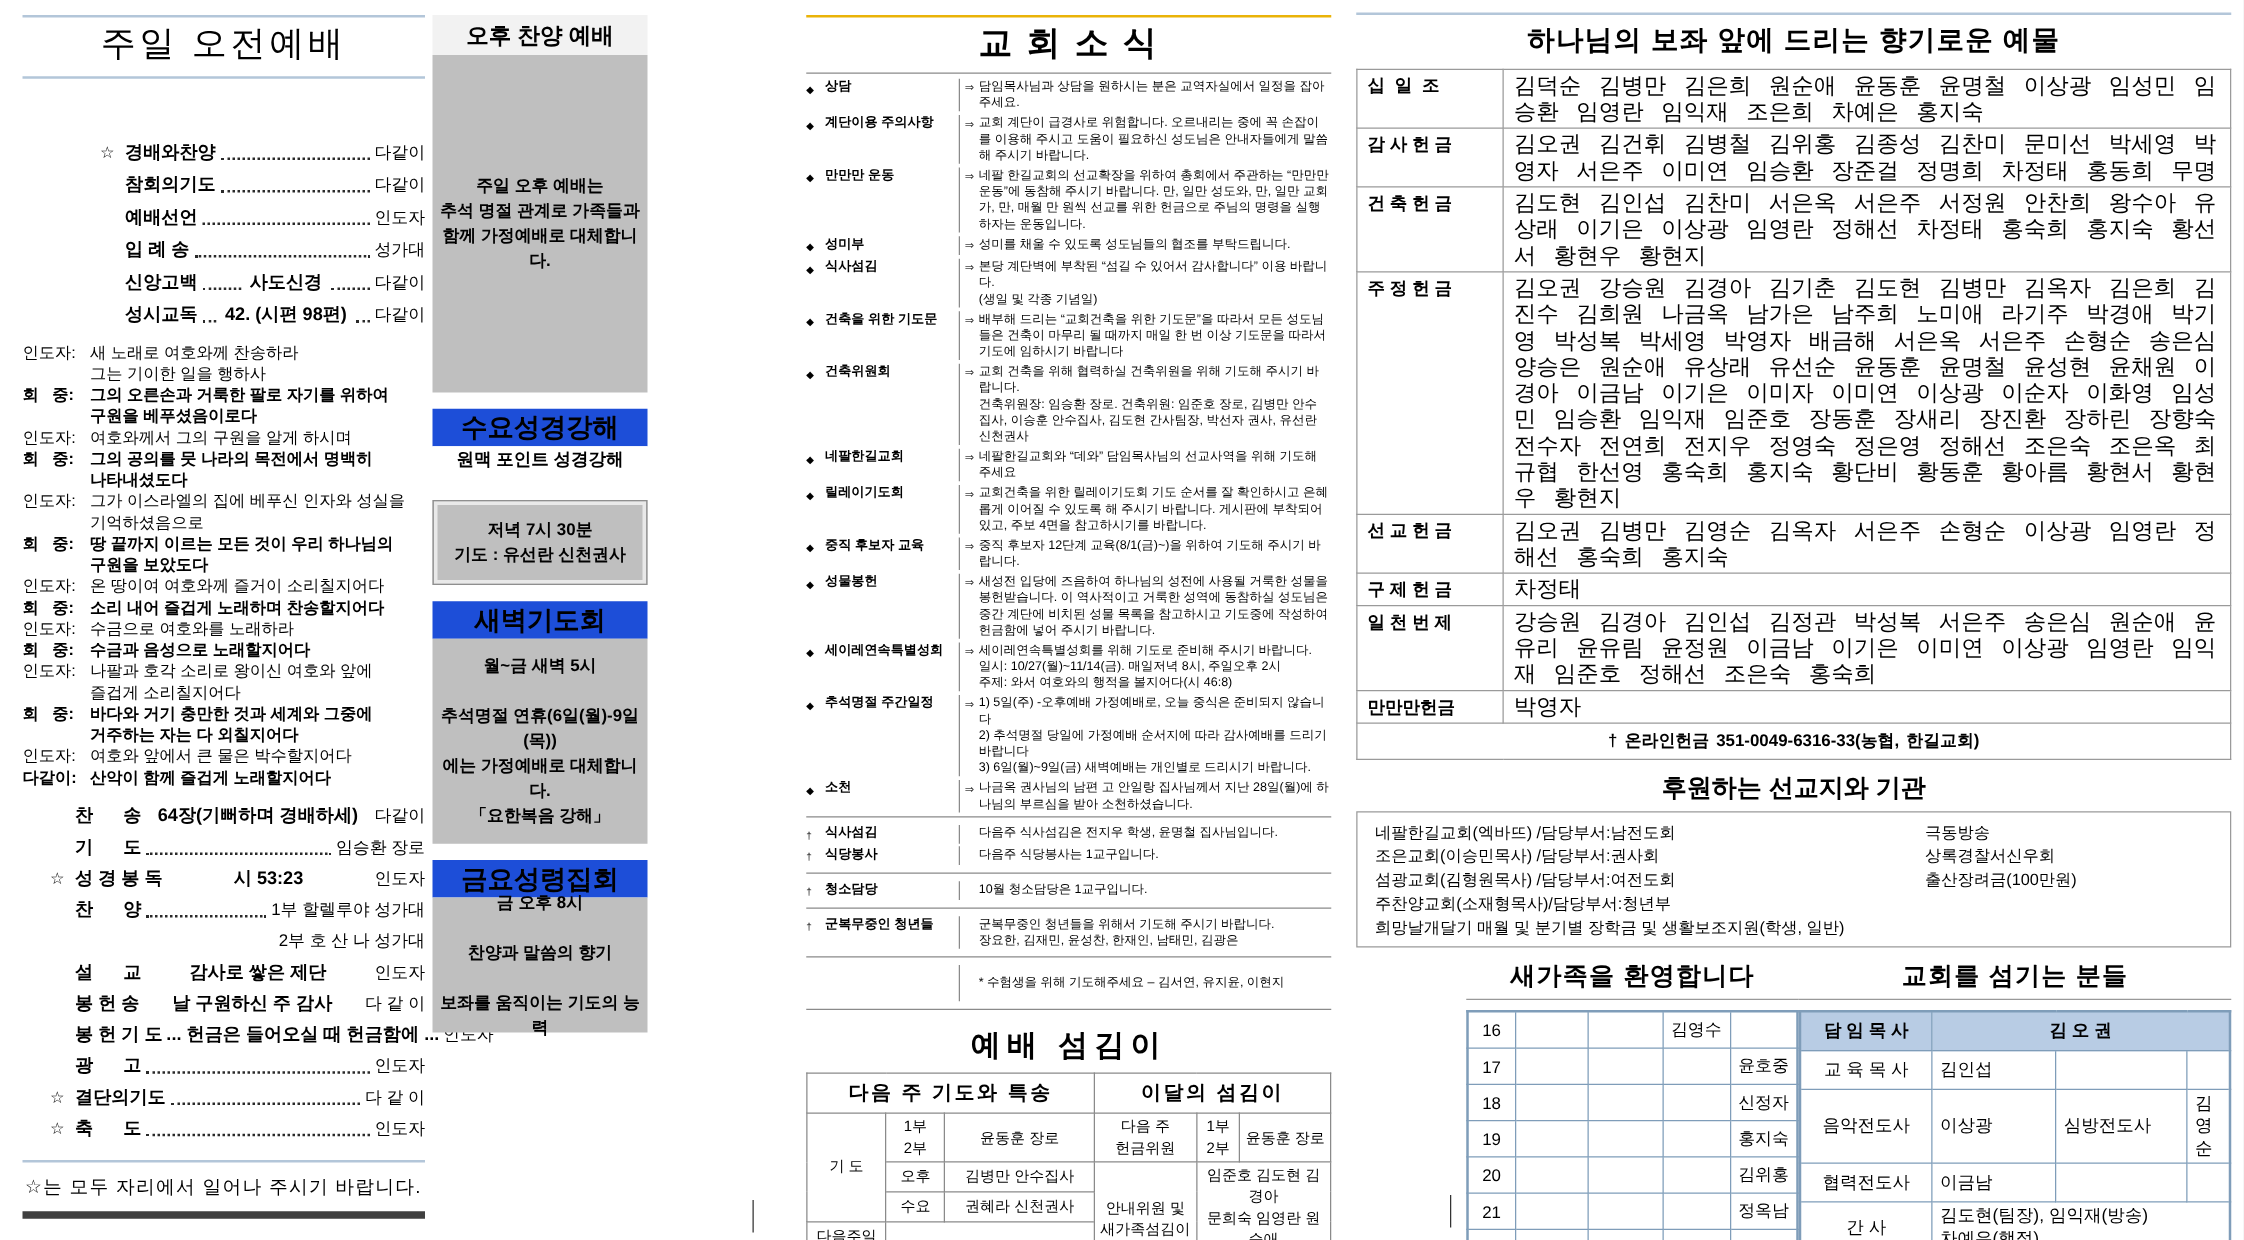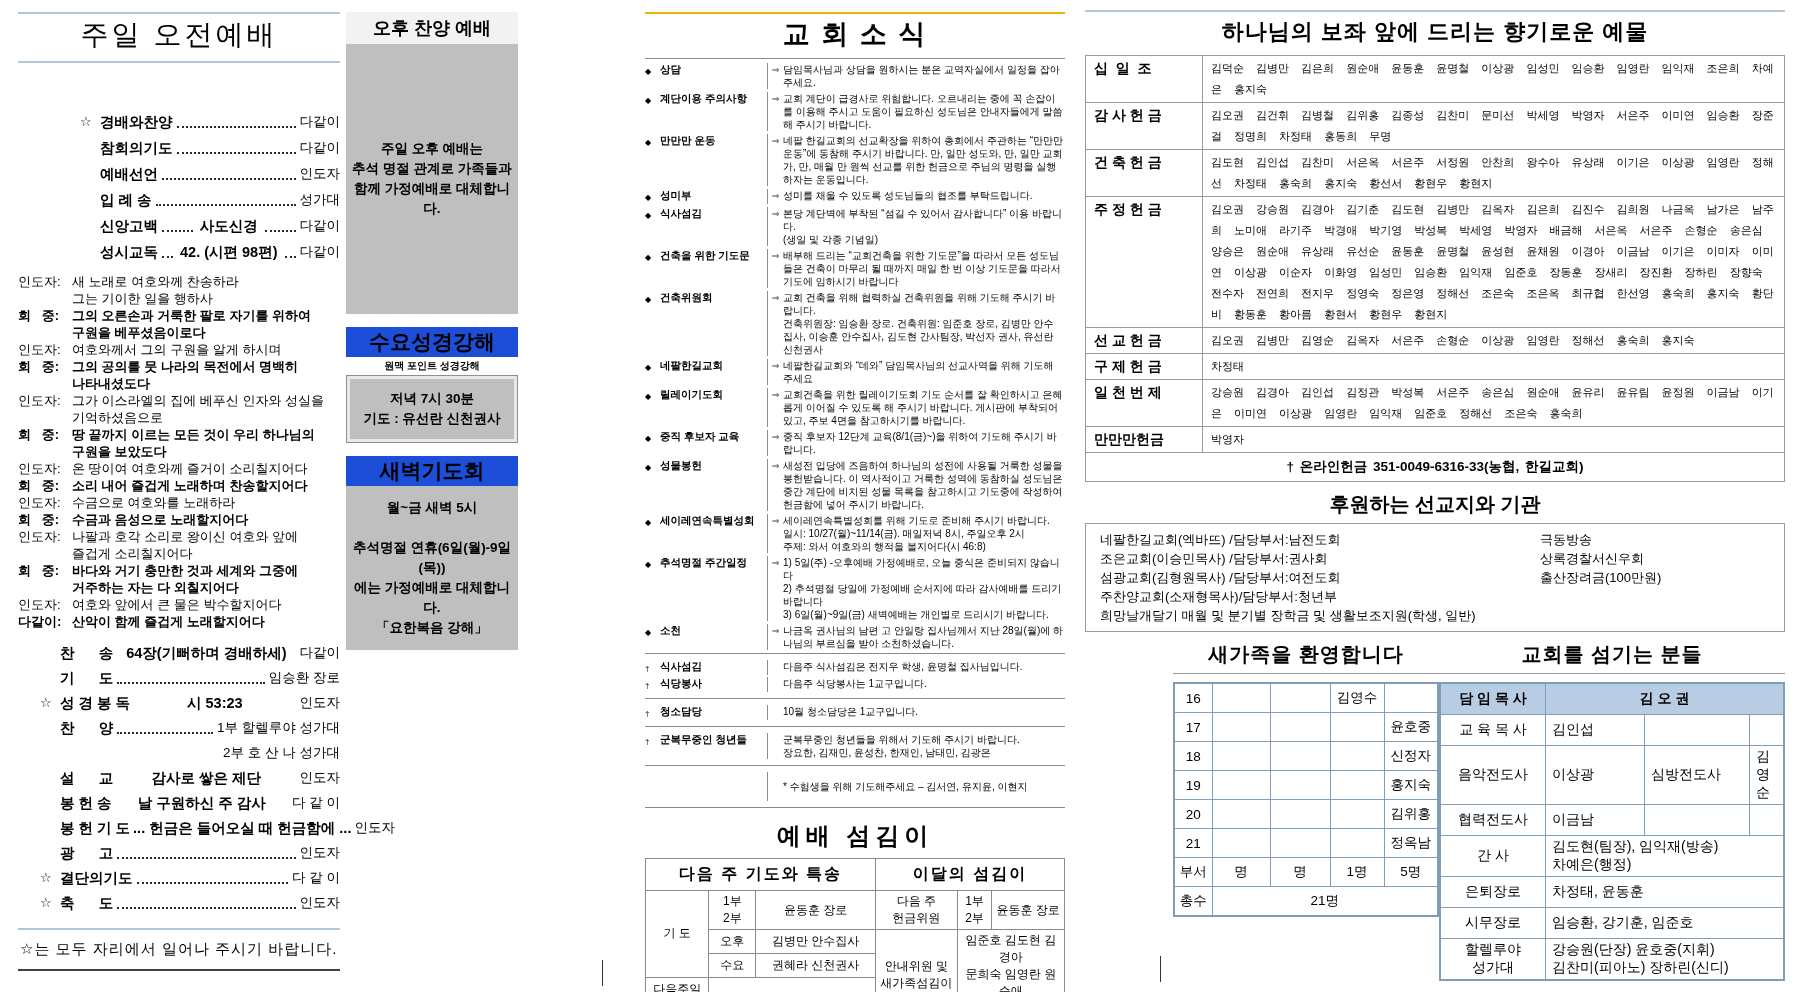--- a/index.html
+++ b/index.html
@@ -20,29 +20,29 @@
   .wrow .lead.grow{flex:1 1 auto}
   .wrow .lead.dots{flex:1 1 auto;border-bottom:2px dotted #2a2a2a;margin:0 4px 3px;height:10px}
   .wrow .mid{font-weight:bold;white-space:pre;padding:0 3px}
   .wrow .mid:empty{padding:0}
   .wrow .rt{white-space:pre;font-size:13.5px}
   .resp{margin-top:12px}
   .rrow{display:flex;font-size:13px;line-height:17px}
   .rrow .sp{flex:0 0 54px;white-space:pre}
   .rrow .tx{flex:1;white-space:pre-line}
   .rrow.bold{font-weight:bold}
-  .c1-note{margin-top:16px;border-top:2px solid #b3c6d9;border-bottom:2px solid #404040;
+  .c1-note{margin-top:16px;border-top:2px solid #b3c6d9;border-bottom:6px solid #404040;
            padding:10px 2px;font-size:15px;letter-spacing:1px}
 
   
   .c2{position:absolute;left:346px;top:12px;width:172px}
   .sec{margin-bottom:13px}
   .c2-head{background:#f2f2f2;text-align:center;font-weight:bold;font-size:18px;padding:4px 0}
   .c2-head2{background:#1d4ed8;text-align:center;font-weight:bold;font-size:21px;padding:1px 0}
-  .c2-sub{background:#fff;text-align:center;font-weight:bold;font-size:10px;padding:2px 0 2px}
+  .c2-sub{background:#fff;text-align:center;font-weight:bold;font-size:14px;padding:2px 0 23px}
   .c2-body{background:#bfbfbf;font-weight:bold;font-size:13.5px;line-height:20px;text-align:center;
            display:flex;align-items:center;justify-content:center}
   .c2-body .bt{white-space:pre-line}
   .h270{height:270px}.h66{height:66px}.h140{height:164px}.h108{height:108px}
   .boxed{border:1px solid #8f8f8f;box-shadow:inset 0 0 0 3px #e9e9e9}
 
   
   .c3{position:absolute;left:645px;top:12px;width:420px}
   .c3-title{font-size:27px;font-weight:bold;text-align:center;letter-spacing:2px;
             border-top:2px solid #eab308;padding:2px 0 6px}
@@ -62,21 +62,21 @@
                       vertical-align:middle;white-space:pre-line}
   .wstab .hd{font-size:16px;font-weight:bold;padding:5px 0;letter-spacing:2px}
 
   
   .c4{position:absolute;left:1085px;top:10px;width:700px}
   .c4-title{font-size:22px;font-weight:bold;text-align:center;letter-spacing:1px;
             border-top:2px solid #b3c6d9;padding:5px 0 8px}
   .offer{width:100%;border-collapse:collapse}
   .offer td{border:1px solid #9a9a9a;padding:2px 8px;vertical-align:top}
   .offer .ol{width:100px;font-size:14px;font-weight:bold;white-space:pre;padding-top:4px}
-  .offer .on{font-size:11px;line-height:21px;word-spacing:9px}
+  .offer .on{font-size:18px;line-height:21px;word-spacing:9px}
   .offer .online{text-align:center;font-size:13.5px;font-weight:bold;padding:5px;word-spacing:2px}
   .sp-title{font-size:20px;font-weight:bold;text-align:center;margin:9px 0 5px}
   .spbox{border:1px solid #9a9a9a;padding:6px 14px;font-size:13px;line-height:19px}
   .sprow{display:flex}
   .sprow .sl{flex:1}
   .sprow .sr{flex:0 0 230px}
   .bottom{display:flex;margin-top:9px}
   .bcolA{flex:0 0 352px;padding-left:88px;box-sizing:border-box}
   .bcolB{flex:1}
   .btitle{font-size:20px;font-weight:bold;text-align:center;padding-bottom:5px;
@@ -367,20 +367,30 @@
       </div>
     </div>
     <div class="sec">
       <div class="c2-head2">새벽기도회</div>
       <div class="c2-body h140">
         <span class="bt">월~금 새벽 5시
 
 추석명절  연휴(6일(월)-9일(목))
 에는 가정예배로 대체합니다.
 「요한복음 강해」</span>
+      </div>
+    </div>
+    <div class="sec">
+      <div class="c2-head2">금요성령집회</div>
+      <div class="c2-body h108">
+        <span class="bt">금 오후 8시
+
+찬양과 말씀의 향기
+
+보좌를 움직이는 기도의 능력</span>
       </div>
     </div>
   </div>
 
   <div class="c3">
     <div class="c3-title">교 회 소 식</div>
 
     <div class="newsbox">
 
         <div class="nrow">

